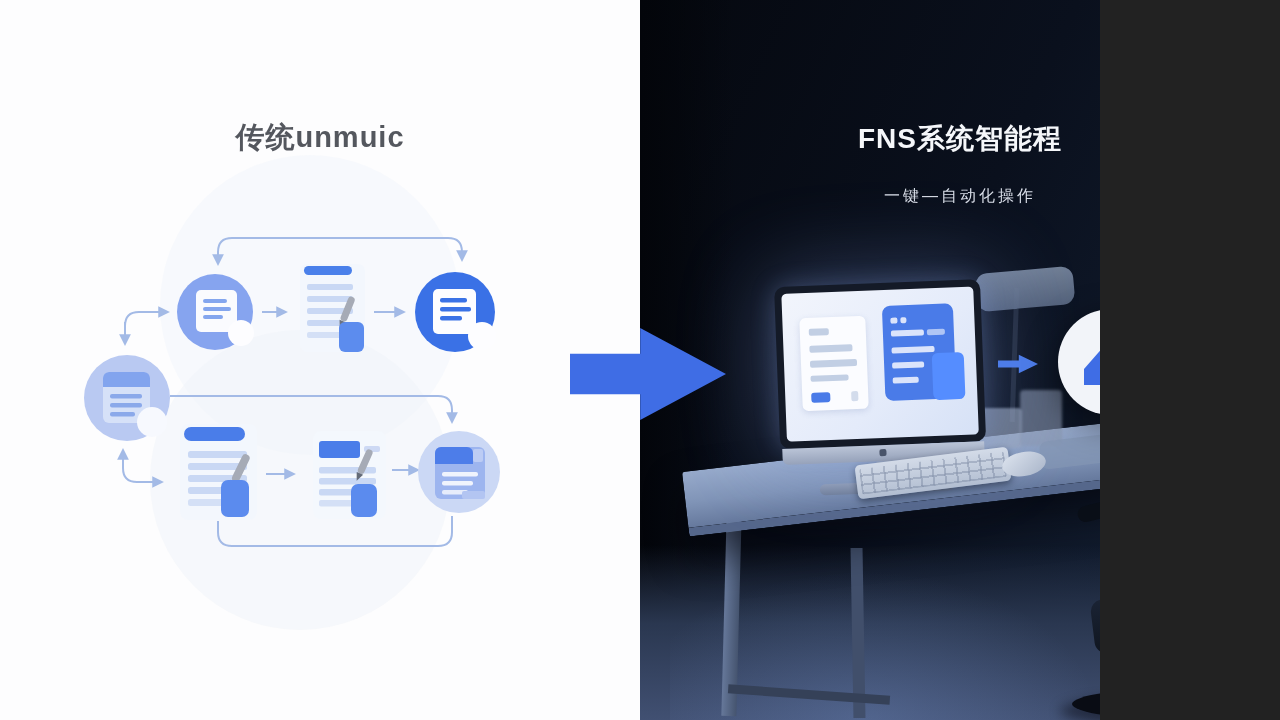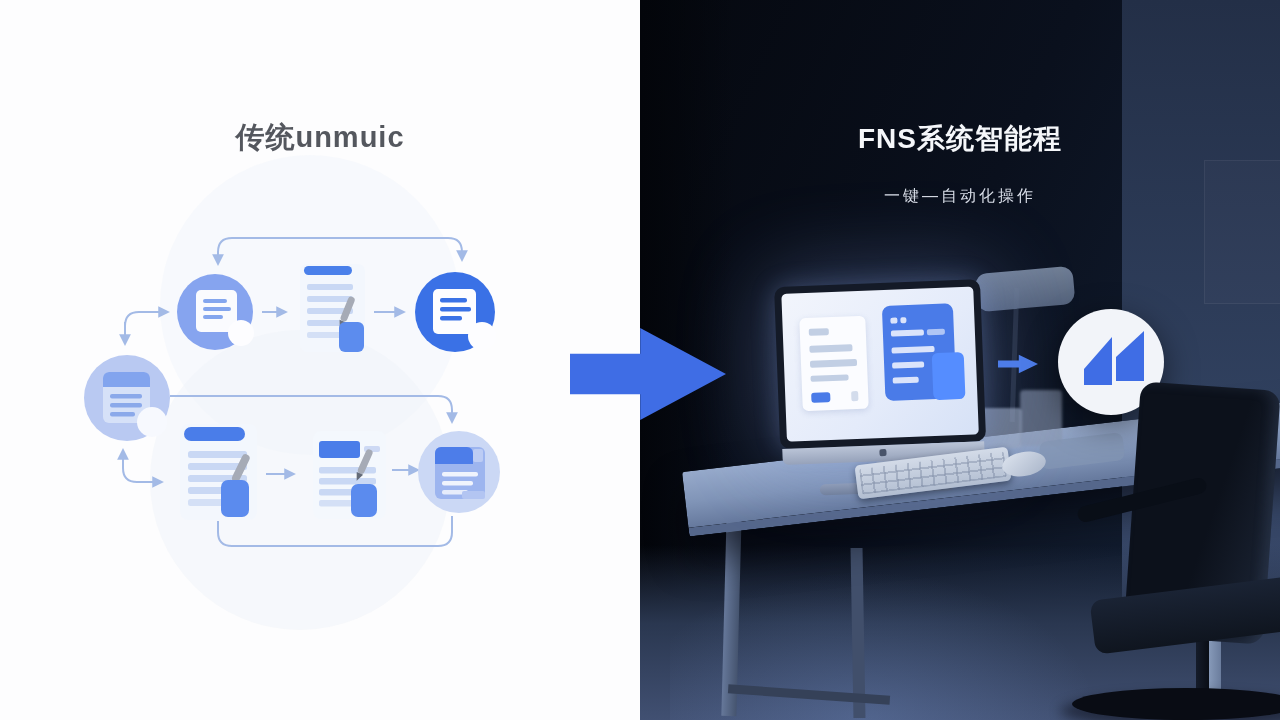--- a/index.html
+++ b/index.html
@@ -1,16 +1,16 @@
 <!DOCTYPE html>
 <html style="--accent: #3f6de5; --node-strong: #3a71e6; --node-medium: #86a4ef; --node-pale: #b9c9f2; --connector: #a3bae6; --screen-card: #4a7be8; --dark-room: #0b101c;"><head>
 <meta charset="utf-8">
 <style>
   html,body{margin:0;padding:0;background:#222;}
-  .stage{position:relative;width:1280px;height:720px;overflow:hidden;
+  .stage{position:relative;width:1100px;height:720px;overflow:hidden;
          font-family:"Liberation Sans",sans-serif;background:#fff;}
 
   
   .left-half{position:absolute;left:0;top:0;width:640px;height:720px;background:#fdfdfe;}
   .left-title{position:absolute;left:0;top:118px;width:640px;text-align:center;
               font-size:29px;font-weight:700;color:#54575e;letter-spacing:1px;}
   .flow{position:absolute;left:0;top:0;width:640px;height:720px;}
   .node-medium{fill:var(--node-medium);}
   .node-strong{fill:var(--node-strong);}
   .node-pale{fill:var(--node-pale);}

